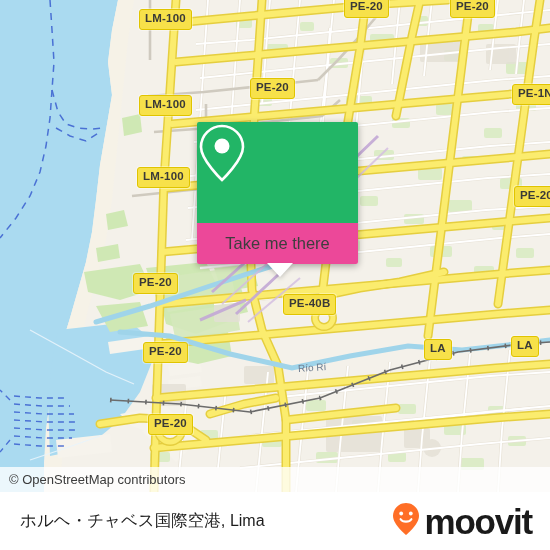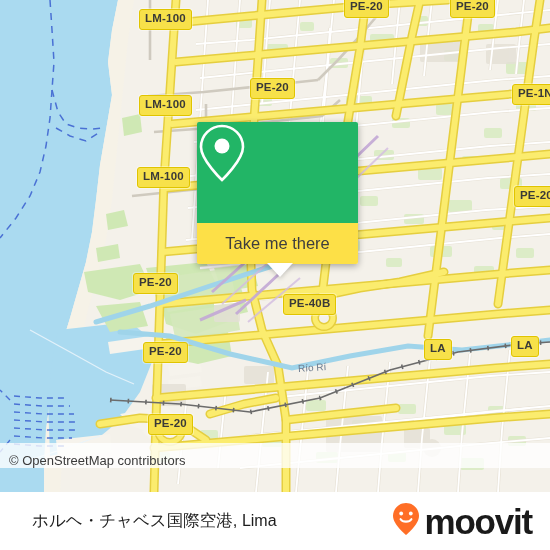--- a/index.html
+++ b/index.html
@@ -45,57 +45,57 @@
     z-index:40;
   }
   #popup-head{
     height:101px;
     background:#22b566;
     border-radius:2px 2px 0 0;
     display:flex;align-items:center;justify-content:center;
   }
   #popup-foot{
     height:41px;
-    background:#fde047;
+    background:#ec4899;
     border-radius:0 0 2px 2px;
     display:flex;align-items:center;justify-content:center;
   }
   #popup-foot span{
     color:#3e3e3e;
     font-size:16.5px;
     font-family:"Liberation Sans",sans-serif;
   }
   #popup-tail{
     position:absolute;
     left:70px;bottom:-13px;
     width:0;height:0;
     border-left:13px solid transparent;
     border-right:13px solid transparent;
     border-top:14px solid #fff;
     filter:drop-shadow(0 2px 2px rgba(0,0,0,.18));
   }
 
   
   #attrib{
-    position:absolute;left:0;top:443px;width:550px;height:25px;
+    position:absolute;left:0;top:467px;width:550px;height:25px;
     background:rgba(255,255,255,.78);
-    display:flex;align-items:flex-end;
+    display:flex;align-items:center;
     z-index:30;
   }
   #attrib span{
     font-size:13px;color:#3b3b3b;padding-left:9px;
     font-family:"Liberation Sans",sans-serif;
   }
 
   
   #footer{
     position:absolute;left:0;top:492px;width:550px;height:58px;
     background:#fff;
     display:flex;align-items:center;justify-content:space-between;
-    padding:0 18px 0 32px;
+    padding:0 18px 0 20px;
     box-sizing:border-box;
   }
   #footer-title{
     font-size:16.5px;color:#1c1c1c;
     font-family:"Liberation Sans",sans-serif;
     white-space:nowrap;
   }
   #footer-title .city{font-size:16px;}
   #brand{display:flex;align-items:center;gap:3px;}
   #brand-word{

